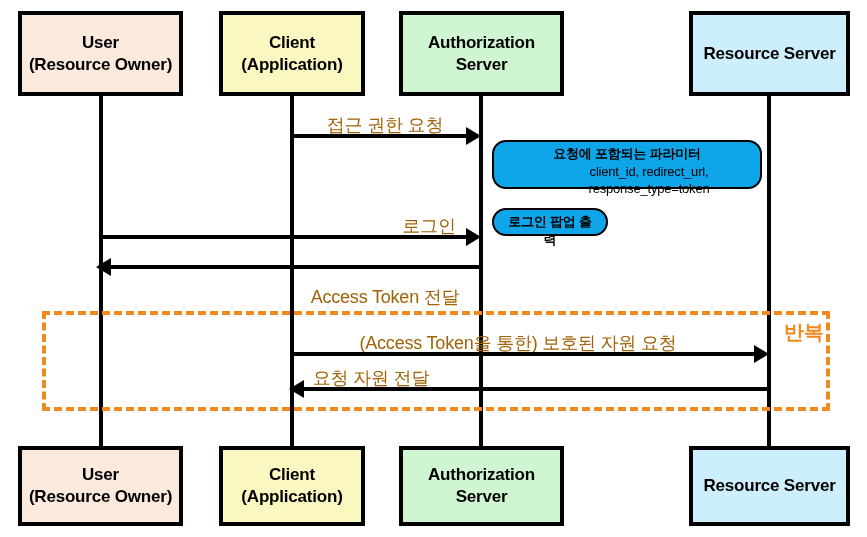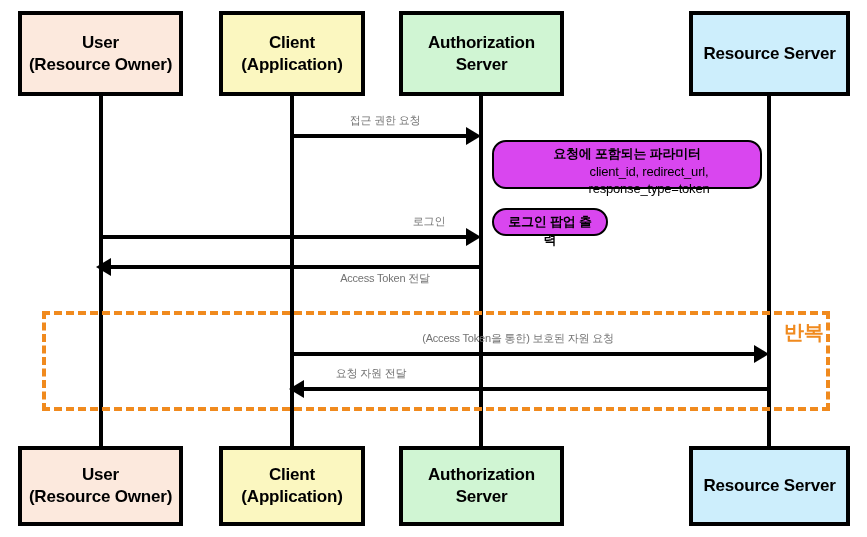--- a/index.html
+++ b/index.html
@@ -59,32 +59,32 @@
   .arrow-left {
     position: absolute;
     width: 0;
     height: 0;
     border-top: 9px solid transparent;
     border-bottom: 9px solid transparent;
     border-right: 15px solid #000000;
   }
   .msg-label {
     position: absolute;
-    font-size: 11px;
-    color: #737373;
+    font-size: 18px;
+    color: #a16207;
     white-space: nowrap;
     text-align: center;
     letter-spacing: -0.2px;
   }
 
   
   .note {
     position: absolute;
     box-sizing: border-box;
-    background: #d946ef;
+    background: #0ea5e9;
     border: 2px solid #000000;
     border-radius: 14px;
     display: flex;
     flex-direction: column;
     align-items: center;
     justify-content: flex-start;
     text-align: center;
     font-size: 13px;
     line-height: 1.35;
     color: #000000;
@@ -151,21 +151,21 @@
   <div class="msg-label" style="left:290px; top:214px; width:190px;padding-left:44px;">로그인</div>
   <div class="msg-line" style="left:99px; top:235px; width:369px;"></div>
   <div class="arrow-right" style="left:466px; top:228px;"></div>
 
   <div class="note" style="left:492px; top:208px; width:116px; height:28px;">
     <span class="note-single">로그인 팝업 출력</span>
   </div>
 
   <div class="msg-line" style="left:111px; top:265px; width:372px;"></div>
   <div class="arrow-left" style="left:96px; top:258px;"></div>
-  <div class="msg-label" style="left:290px; top:271px; width:190px;text-align:center;">Access Token 전달</div>
+  <div class="msg-label" style="left:290px; top:285px; width:190px;text-align:center;">Access Token 전달</div>
 
   <div class="loop-frame" style="left:42px; top:311px; width:788px; height:100px;"></div>
   <div class="loop-label" style="left:784px; top:319px;">반복</div>
 
   <div class="msg-label" style="left:290px; top:331px; width:456px;">(Access Token을 통한) 보호된 자원 요청</div>
   <div class="msg-line" style="left:290px; top:352px; width:466px;"></div>
   <div class="arrow-right" style="left:754px; top:345px;"></div>
 
   <div class="msg-label" style="left:276px; top:366px; width:190px;">요청 자원 전달</div>
   <div class="msg-line" style="left:304px; top:387px; width:467px;"></div>

